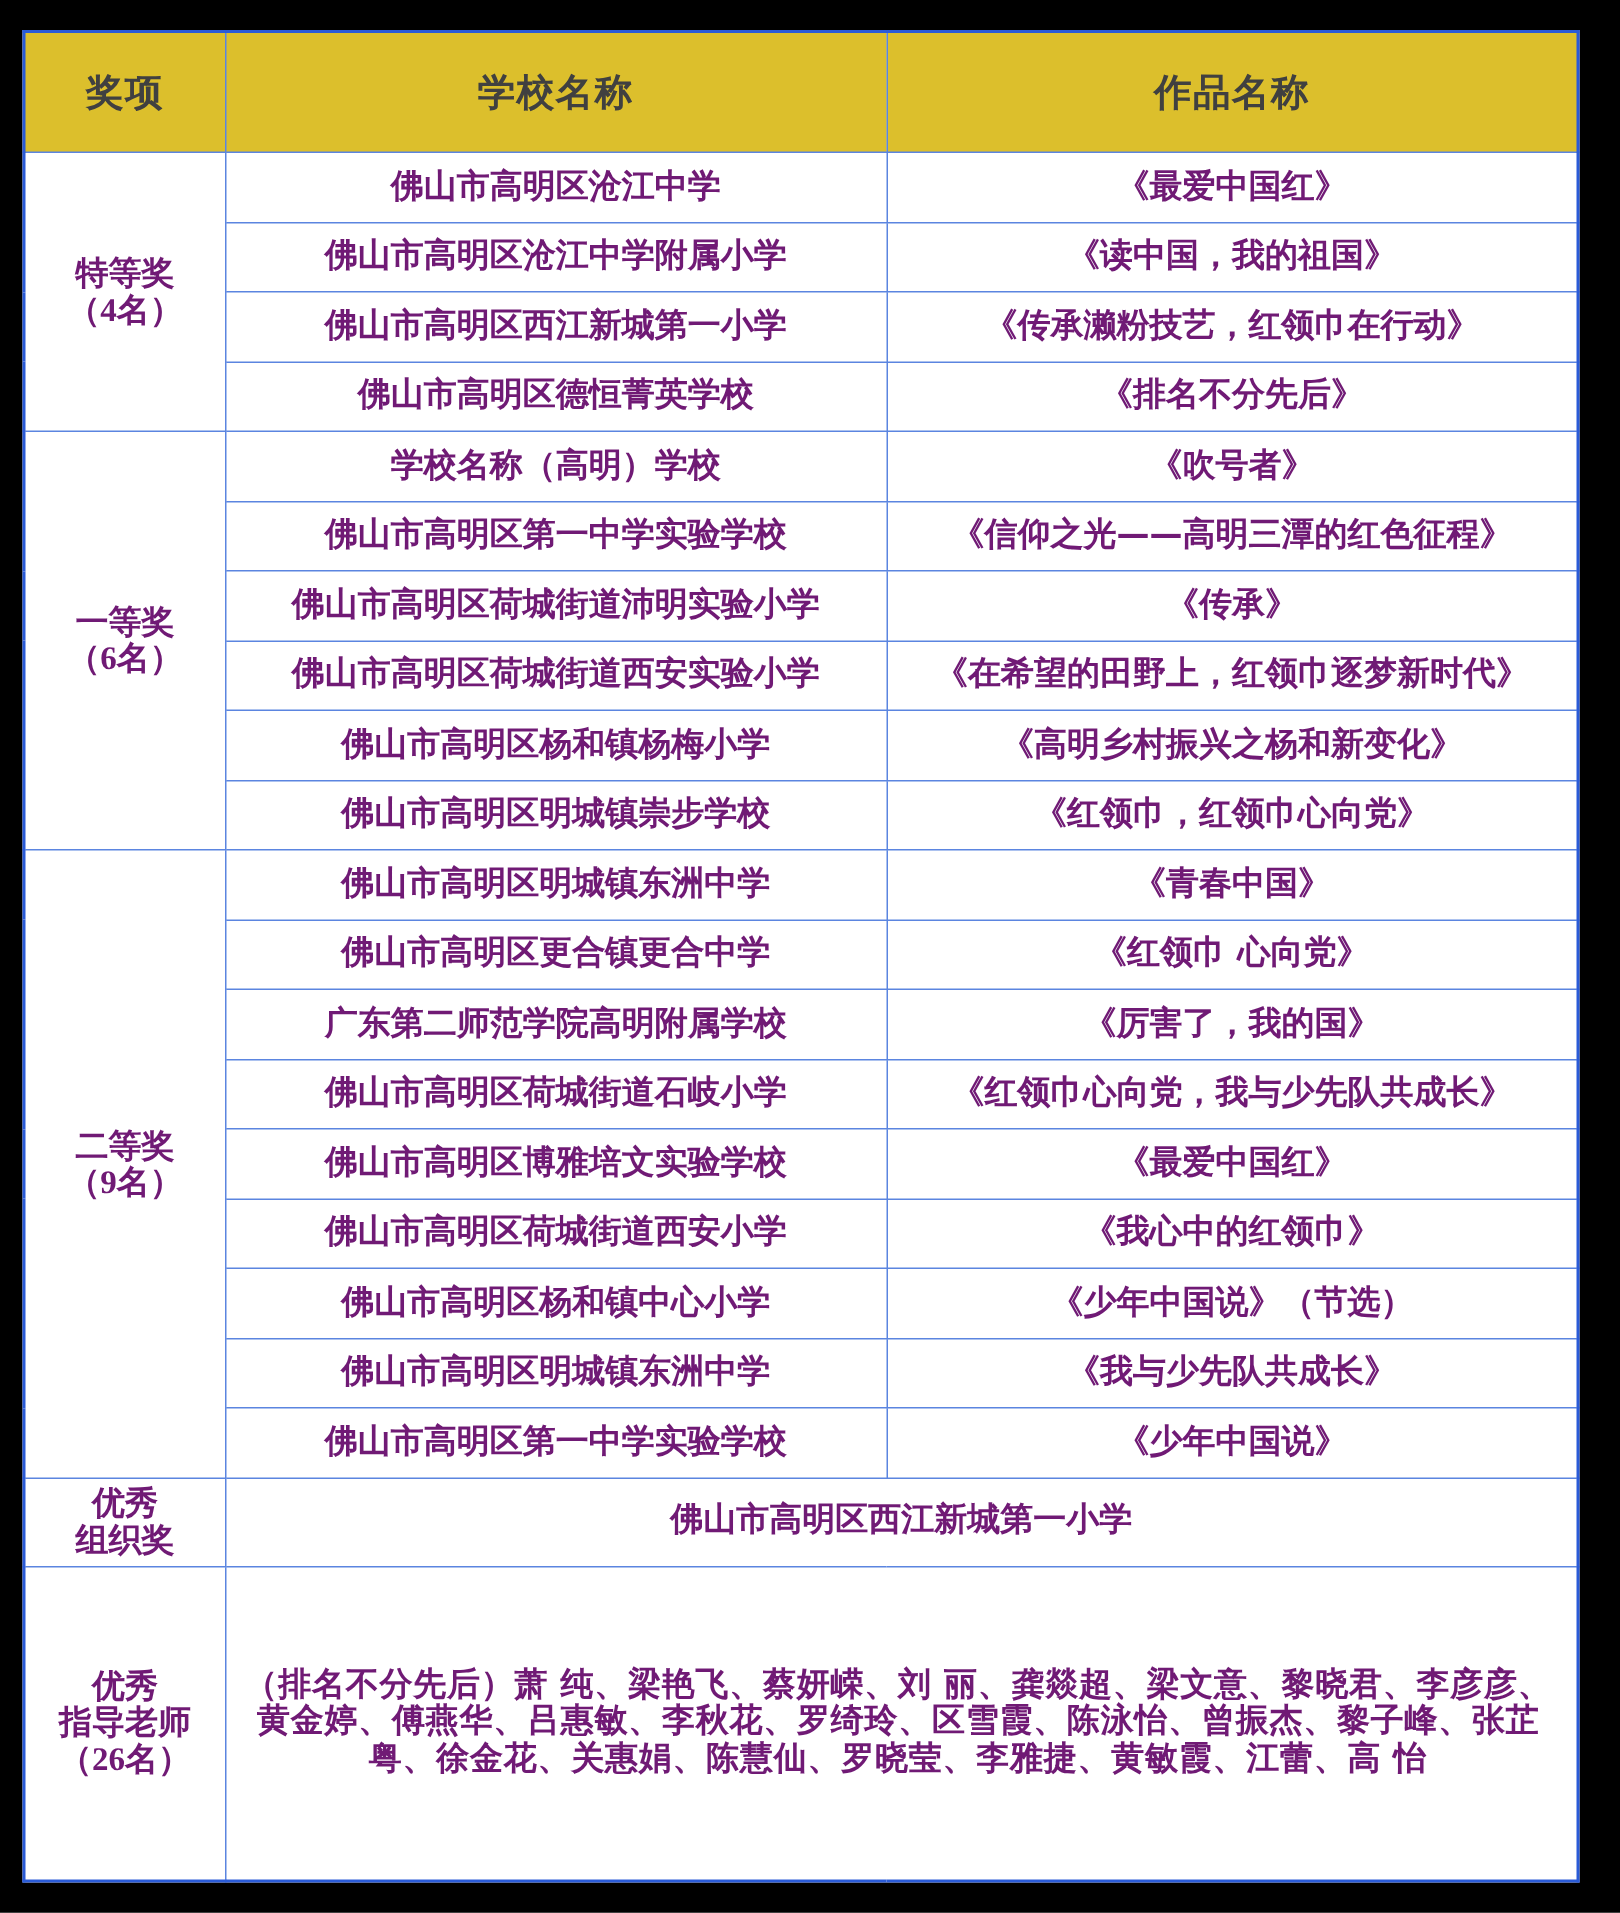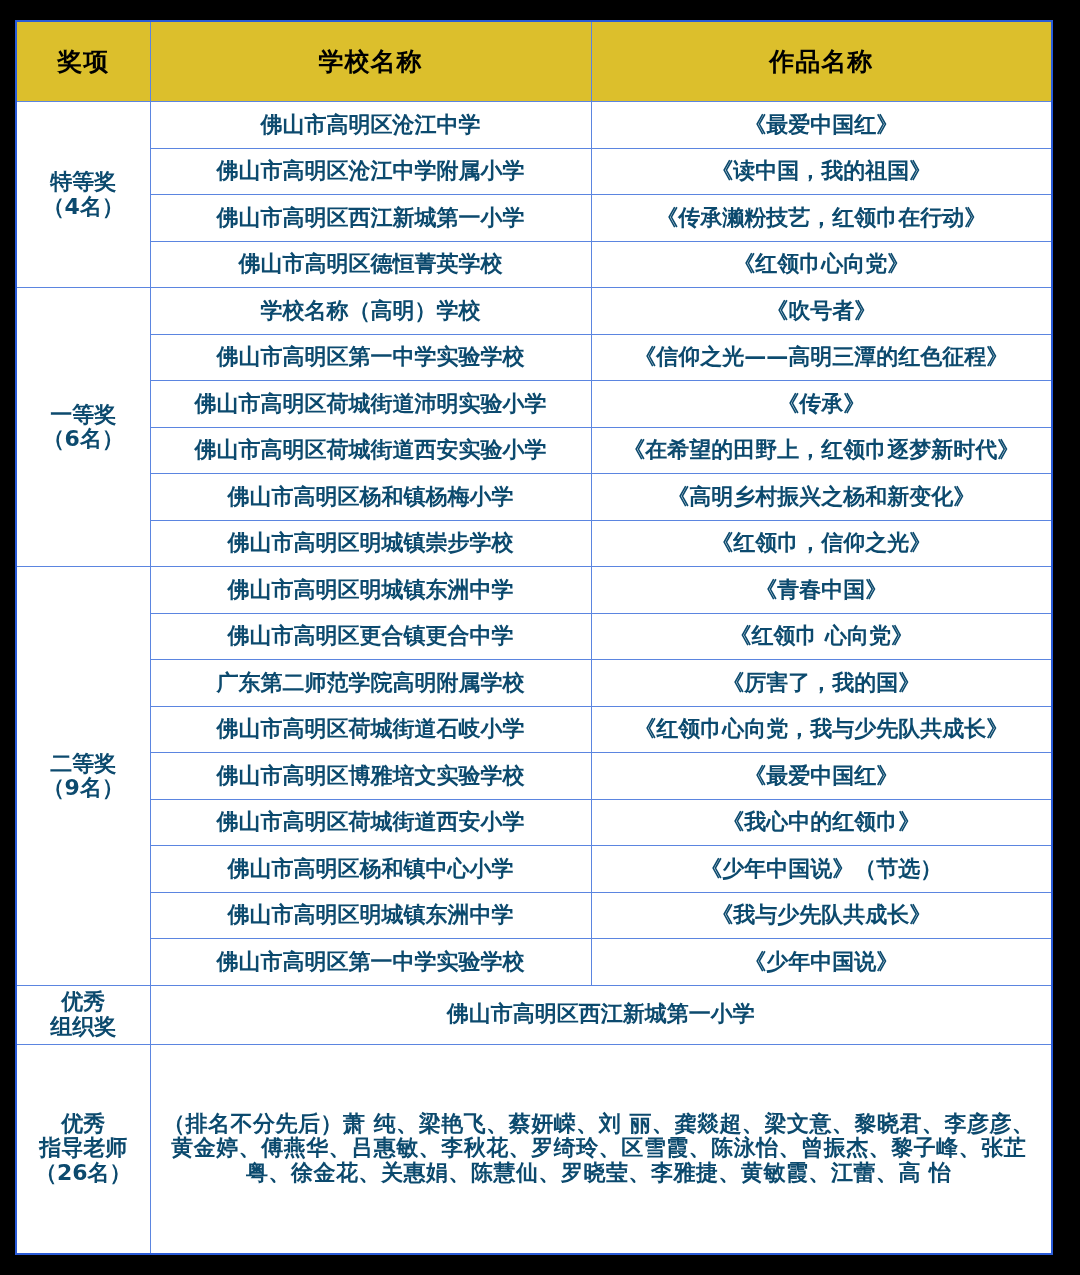--- a/index.html
+++ b/index.html
@@ -26,48 +26,48 @@
     }
     .awards-table col.c1 { width: 134px; }
     .awards-table col.c2 { width: 441px; }
     .awards-table col.c3 { width: 461px; }
     .awards-table th,
     .awards-table td {
       border: 1.5px solid #5b85e0;
       text-align: center;
       vertical-align: middle;
       padding: 0;
-      color: #0c4a6e;
+      color: #701a75;
       font-weight: bold;
       font-size: 22px;
       line-height: 1.1;
     }
     .awards-table thead th {
       background: #dcbf2c;
-      color: #000000;
+      color: #404040;
       font-size: 25px;
       height: 79px;
       letter-spacing: 1px;
     }
     .awards-table tbody tr.row td { height: 45.5px; }
     .award-cell {
       font-size: 22px;
       line-height: 1.05;
     }
     .org-row td { height: 58px; }
     .teacher-row td { height: 208px; }
     .teacher-text {
       text-align: center;
       font-size: 22px;
       line-height: 1.08;
       padding: 0 6px 0 2px !important;
       letter-spacing: 0.5px;
       margin-left: 42px;
     }
-    .award-label span { display: block; }
+    .award-label span { display: block; font-family: Liberation Serif, serif; }
   </style>
 </head>
 <body>
 
 <table class="awards-table">
   <colgroup>
     <col class="c1">
       <col class="c2">
       <col class="c3">
   </colgroup>
@@ -91,21 +91,21 @@
     <tr class="row">
       <td>佛山市高明区沧江中学附属小学</td>
       <td>《读中国，我的祖国》</td>
     </tr>
     <tr class="row">
       <td>佛山市高明区西江新城第一小学</td>
       <td>《传承濑粉技艺，红领巾在行动》</td>
     </tr>
     <tr class="row">
       <td>佛山市高明区德恒菁英学校</td>
-      <td>《红领巾心向党》</td>
+      <td>《排名不分先后》</td>
     </tr>
 
     <tr class="row">
       <td rowspan="6" class="award-cell award-label">
         <span>一等奖</span>
         <span>（6名）</span>
       </td>
       <td>学校名称（高明）学校</td>
       <td>《吹号者》</td>
     </tr>
@@ -120,21 +120,21 @@
     <tr class="row">
       <td>佛山市高明区荷城街道西安实验小学</td>
       <td>《在希望的田野上，红领巾逐梦新时代》</td>
     </tr>
     <tr class="row">
       <td>佛山市高明区杨和镇杨梅小学</td>
       <td>《高明乡村振兴之杨和新变化》</td>
     </tr>
     <tr class="row">
       <td>佛山市高明区明城镇崇步学校</td>
-      <td>《红领巾，信仰之光》</td>
+      <td>《红领巾，红领巾心向党》</td>
     </tr>
 
     <tr class="row">
       <td rowspan="9" class="award-cell award-label">
         <span>二等奖</span>
         <span>（9名）</span>
       </td>
       <td>佛山市高明区明城镇东洲中学</td>
       <td>《青春中国》</td>
     </tr>

